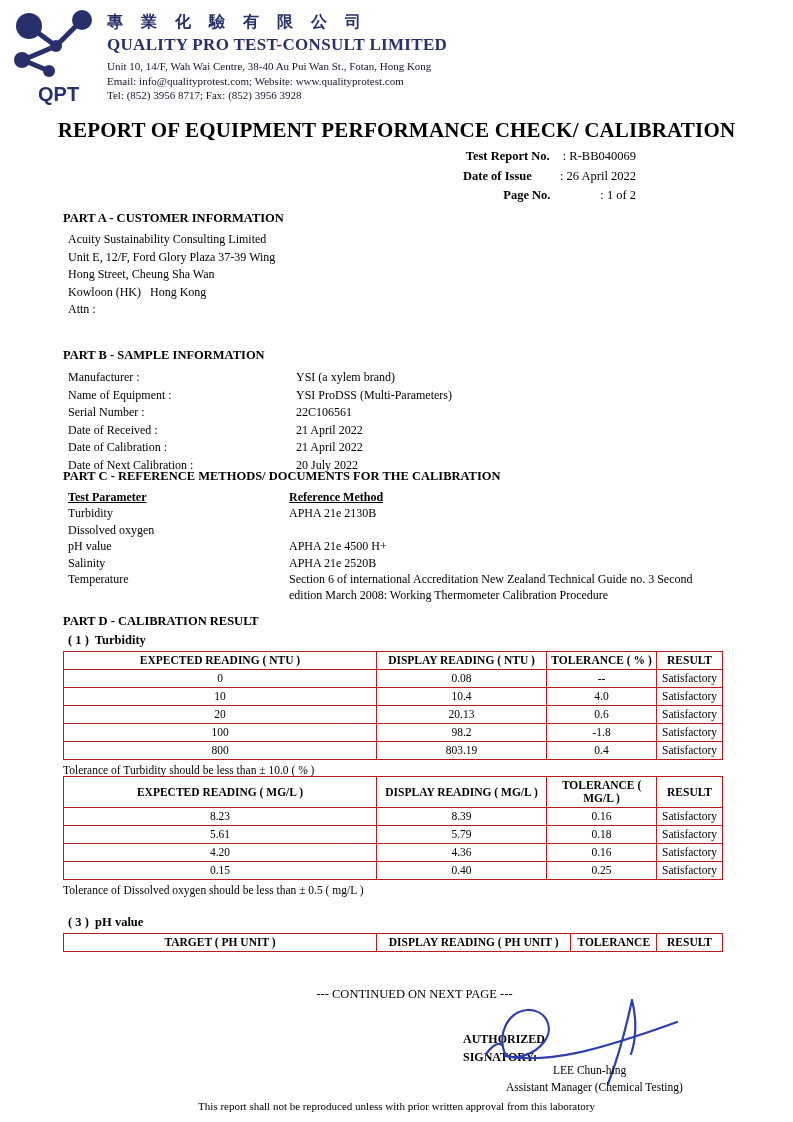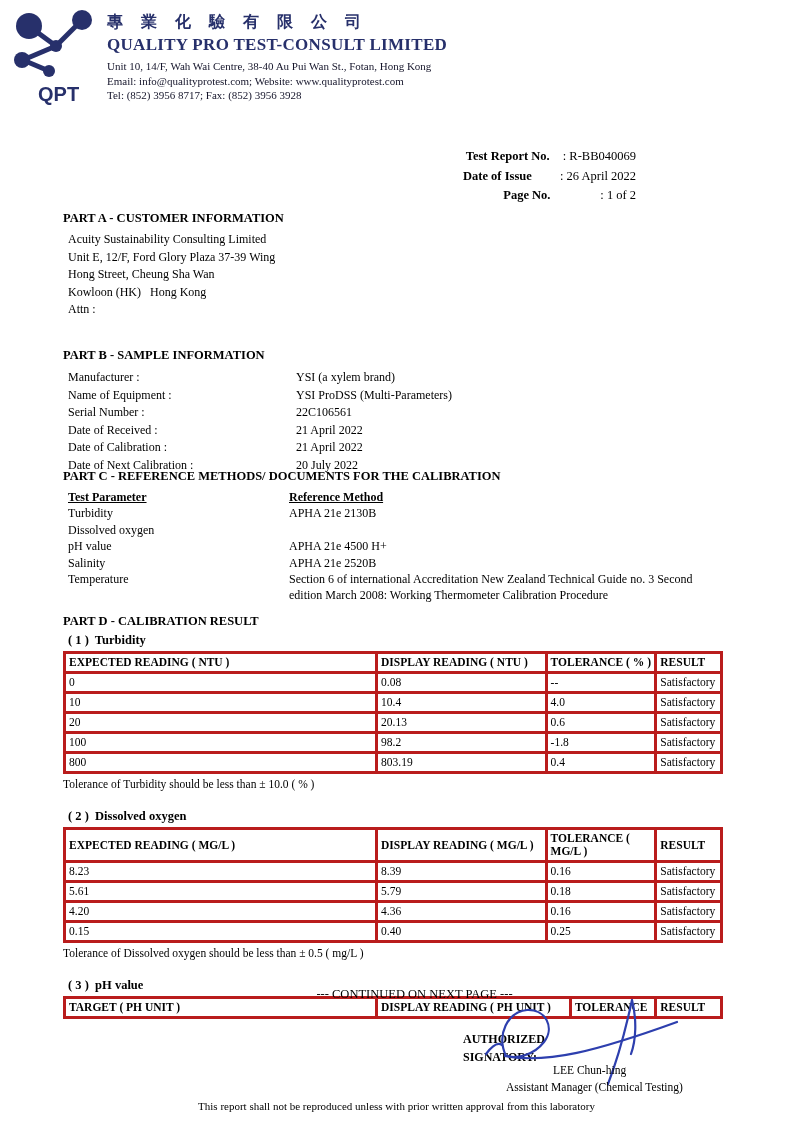--- a/index.html
+++ b/index.html
@@ -34,21 +34,21 @@
   .pc-table { margin:5px 0 0 5px; font-size:12px; }
   .pc-row { display:flex; line-height:16.4px; }
   .pc-col1 { width:221px; flex-shrink:0; }
   .pc-col2 { flex:1; }
   .u { text-decoration:underline; font-weight:bold; }
   
   .part-d { position:absolute; top:614px; left:63px; width:660px; }
   .tbl-title { font-size:12.5px; font-weight:bold; margin:4px 0 3px 5px; white-space:pre; }
   .tbl-title.gap { margin-top:19px; }
   table.ctable { border-collapse:collapse; width:660px; font-size:11.5px; table-layout:fixed; }
-  .ctable th, .ctable td { border:3px solid #b91c1c; text-align:left; padding:2px 3px; line-height:13px; }
+  .ctable th, .ctable td { border:1px solid #b91c1c; text-align:center; padding:2px 3px; line-height:13px; }
   .ctable th { font-weight:bold; }
   .tnote { font-size:11.5px; margin-top:4px; }
   
   .continued { position:absolute; top:987px; left:18px; width:100%; text-align:center; font-size:12.5px; }
   .auth { position:absolute; top:1030px; left:463px; font-size:12px; font-weight:bold; line-height:18px; }
   .sig-svg { position:absolute; top:996px; left:472px; width:215px; height:92px; }
   .sig-name { position:absolute; top:1064px; left:553px; font-size:11.5px; }
   .sig-title { position:absolute; top:1081px; left:506px; font-size:11.5px; }
   .disclaimer { position:absolute; top:1100px; left:0; width:100%; text-align:center; font-size:11px; }
 </style>
@@ -76,20 +76,21 @@
     </svg>
     <div class="lh-text">
       <div class="company-cn">專 業 化 驗 有 限 公 司</div>
       <div class="company-en">QUALITY PRO TEST-CONSULT LIMITED</div>
       <div class="addr first">Unit 10, 14/F, Wah Wai Centre, 38-40 Au Pui Wan St., Fotan, Hong Kong</div>
       <div class="addr">Email: info@qualityprotest.com; Website: www.qualityprotest.com</div>
       <div class="addr">Tel: (852) 3956 8717; Fax: (852) 3956 3928</div>
     </div>
   </div>
 
+  <div class="title">REPORT OF EQUIPMENT PERFORMANCE CHECK/ CALIBRATION</div>
 
   <div class="meta">
     <div class="meta-row">
       <span class="meta-label">Test Report No.</span>
       <span class="meta-value">: R-BB040069</span>
     </div>
     <div class="meta-row">
       <span class="meta-label">Date of Issue</span>
       <span class="meta-value">: 26 April 2022</span>
     </div>
@@ -214,21 +215,20 @@
         <tr>
           <td>800</td>
           <td>803.19</td>
           <td>0.4</td>
           <td>Satisfactory</td>
         </tr>
       </tbody>
     </table>
     <div class="tnote">Tolerance of Turbidity should be less than ± 10.0 ( % )</div>
 
-    <div class="tbl-title gap">( 2 )  Dissolved oxygen</div>
     <table class="ctable">
       <colgroup>
           <col style="width:47.5%">
           <col style="width:25.8%">
           <col style="width:16.7%">
           <col style="width:10%">
         </colgroup>
       <thead>
         <tr>
           <th>EXPECTED READING ( MG/L )</th>

